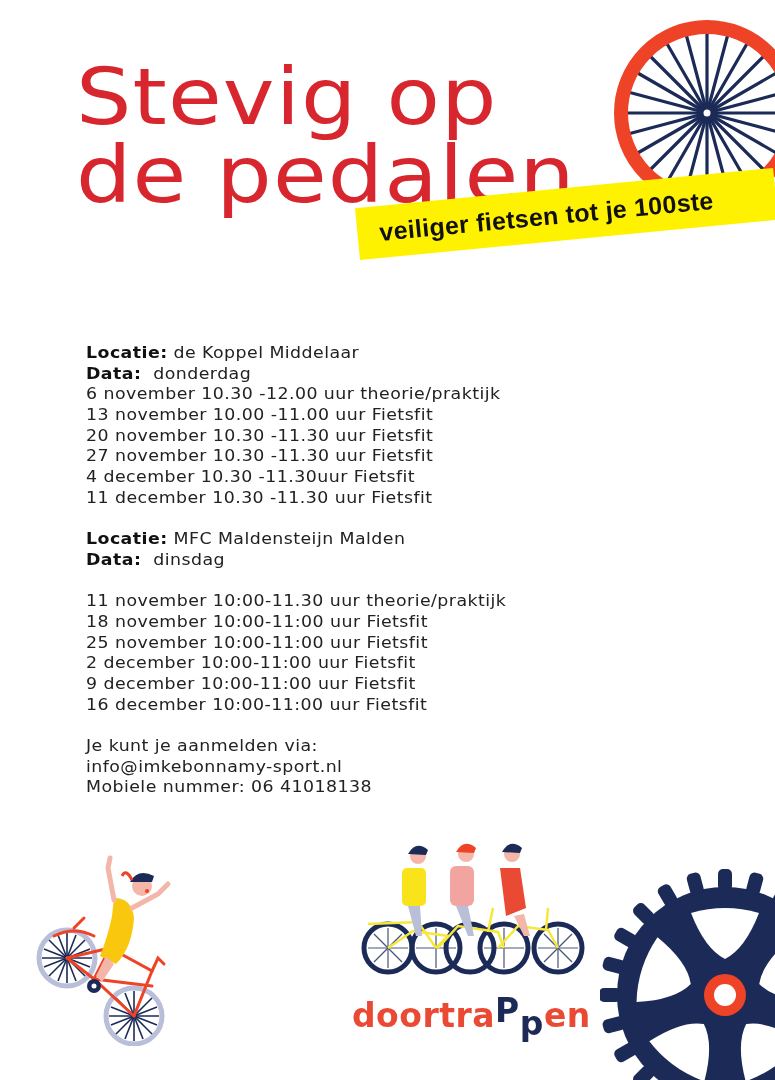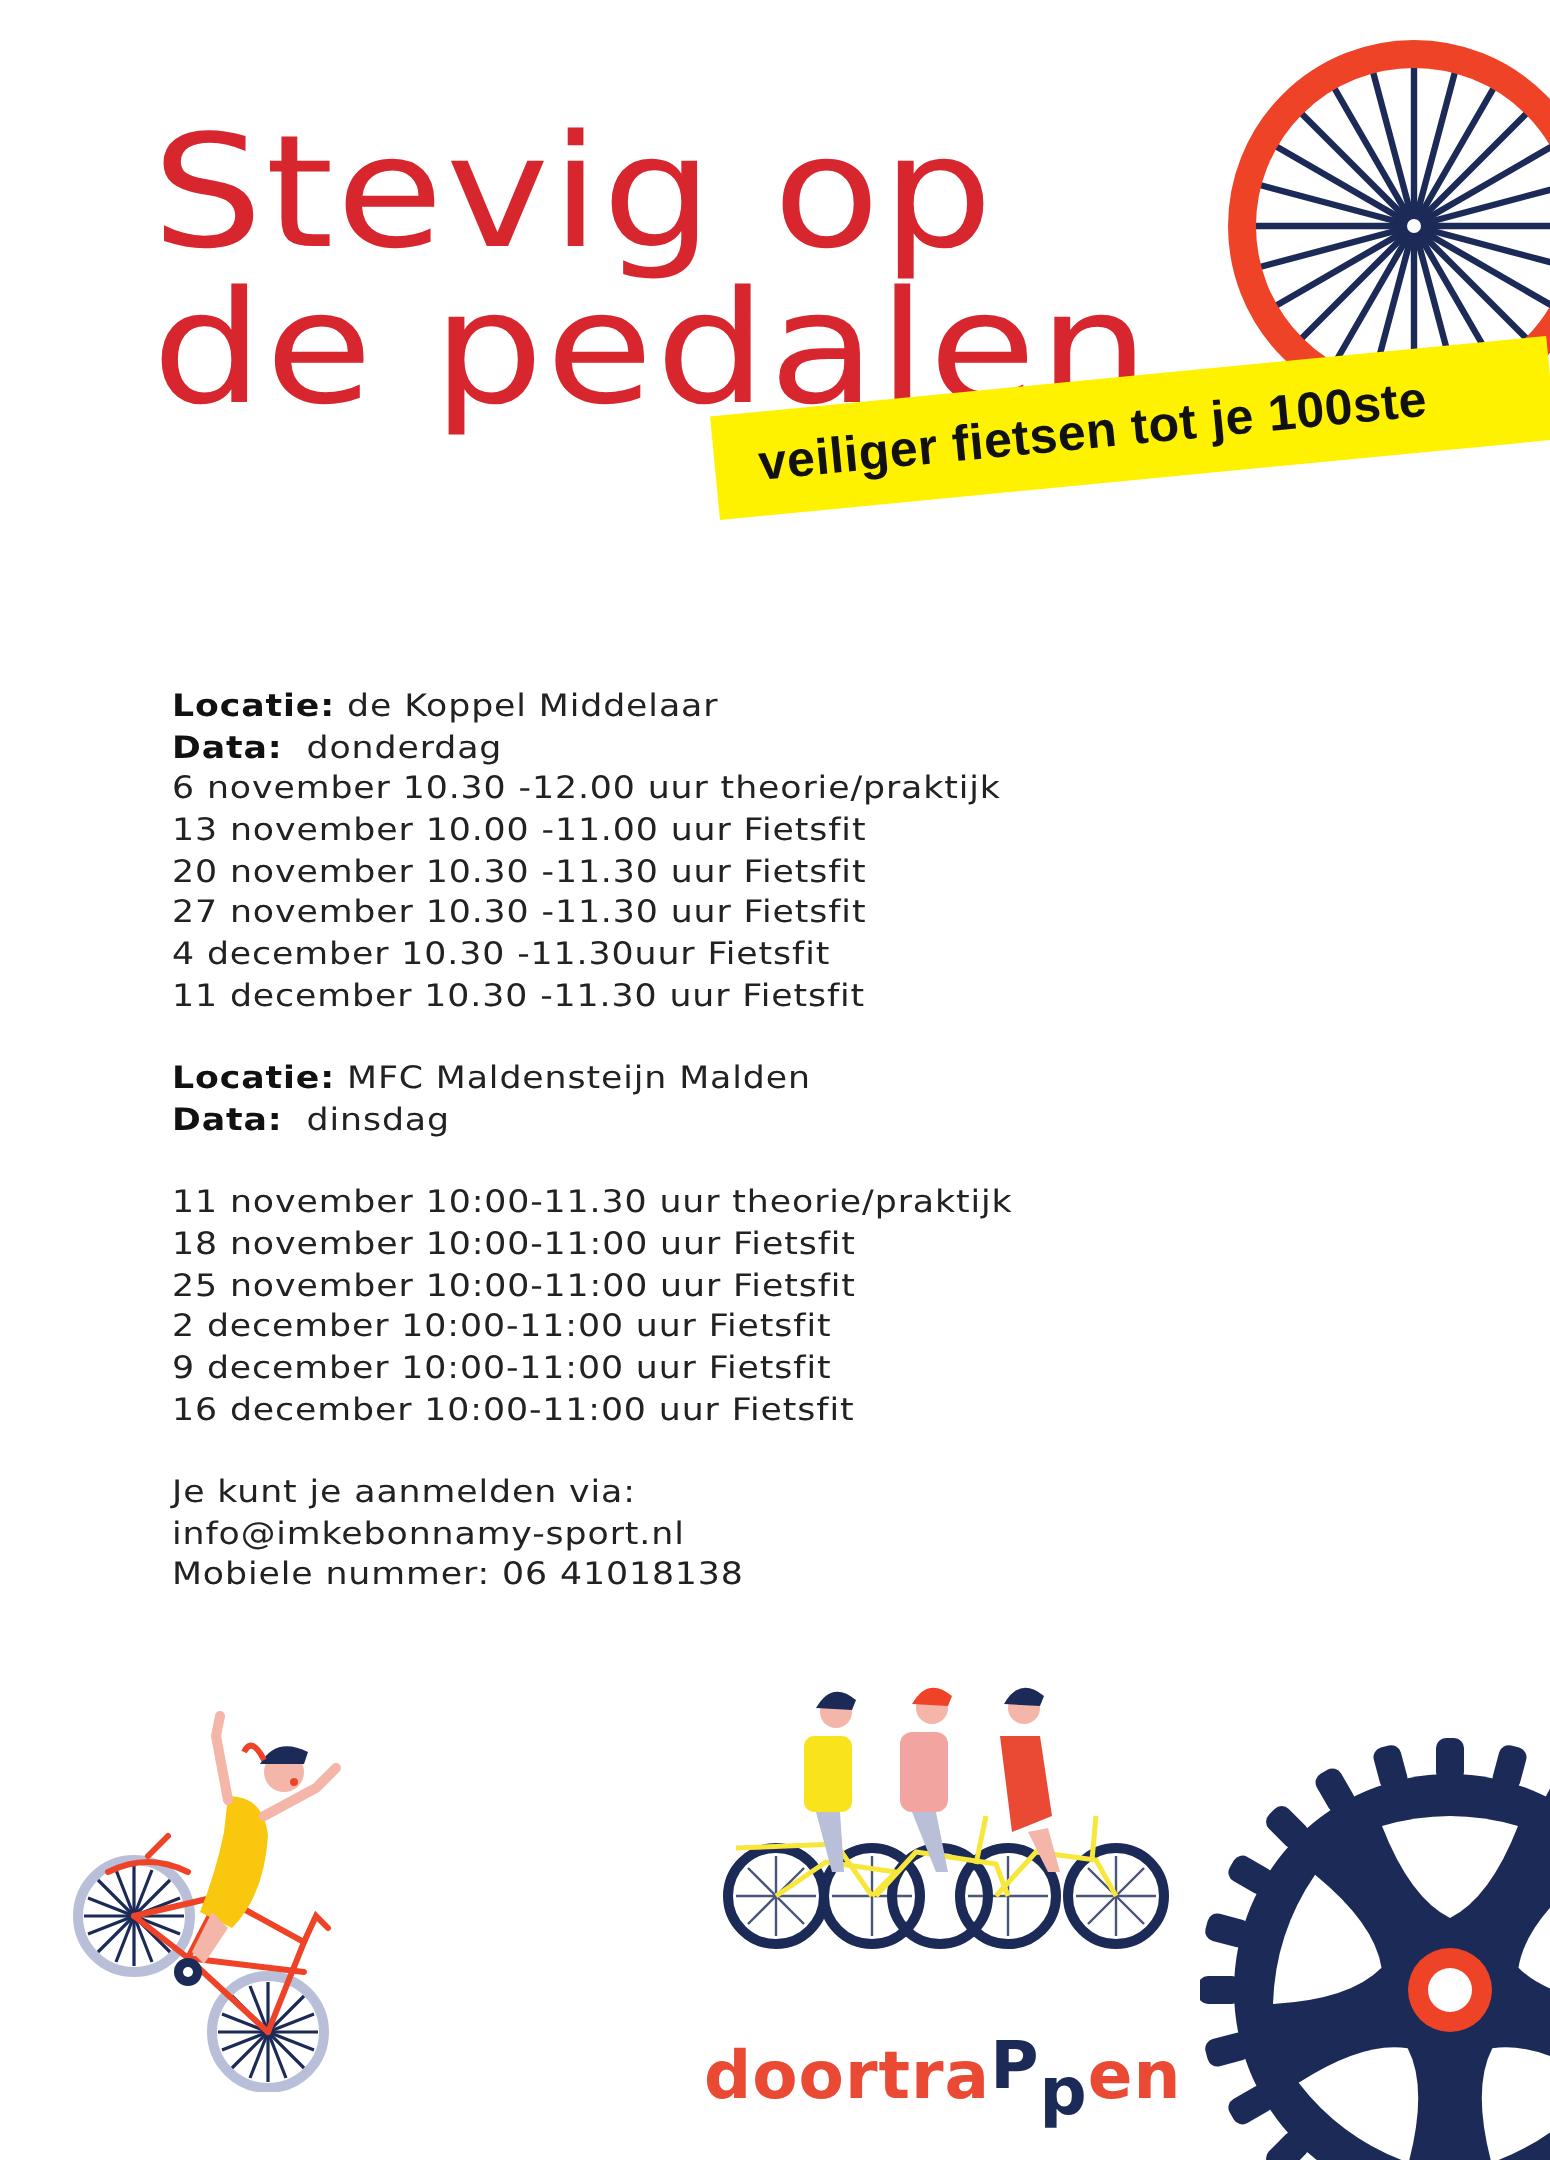--- a/index.html
+++ b/index.html
@@ -37,21 +37,21 @@
     font-family: "DejaVu Sans", sans-serif;
     transform: scaleX(1.12); transform-origin: left top;
     white-space: nowrap; letter-spacing: 0.4px;
   }
   .info .row { height: 20.7px; }
   .info .gap { height: 20.7px; }
   .info b { font-weight: bold; color: #111; }
   .cyclist { position: absolute; left: 34px; top: 836px; width: 160px; height: 210px; }
   .group { position: absolute; left: 358px; top: 836px; width: 232px; height: 145px; }
   .logo {
-    position: absolute; left: 352px; top: 1018px; height: 50px;
+    position: absolute; left: 352px; top: 996px; height: 50px;
     font-family: "DejaVu Sans", sans-serif; font-size: 33px; font-weight: bold;
     color: #ea4a33; white-space: nowrap; letter-spacing: 0.5px;
   }
   .logo .navy { color: #1b2a57; display: inline-block; }
   .logo .up { transform: translateY(-5px); }
   .logo .down { transform: translateY(8px); }
   .gear { position: absolute; left: 600px; top: 868px; width: 260px; height: 260px; }
 </style>
 </head>
 <body>

